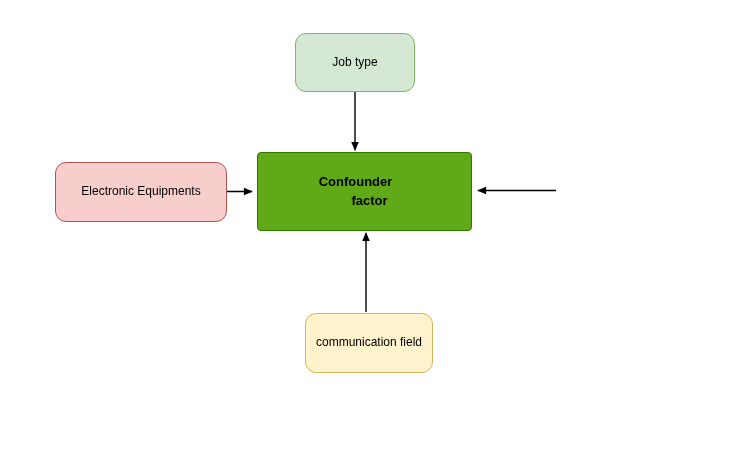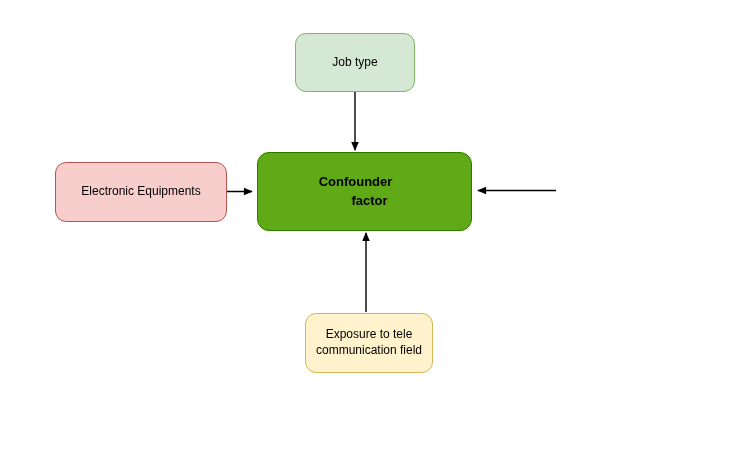--- a/index.html
+++ b/index.html
@@ -33,21 +33,21 @@
     justify-content: center;
     text-align: center;
     font-size: 12px;
     line-height: 1.3;
     color: #000000;
     padding: 2px 4px;
   }
   .node span { display: block; }
   #node-job-type        { left: 295px; top: 33px;  width: 120px; height: 59px; }
   #node-confounder      { left: 257px; top: 152px; width: 215px; height: 79px;
-                          border-radius: 12px; font-weight: bold; font-size: 13px; line-height: 1.45; }
+                          border-radius: 4px; font-weight: bold; font-size: 13px; line-height: 1.45; }
   #node-confounder .line1 { position: relative; left: -9px; }
   #node-confounder .line2 { position: relative; left: 5px; }
   #node-electronic      { left: 55px;  top: 162px; width: 172px; height: 60px; }
   #node-socio           { left: 555px; top: 162px; width: 120px; height: 60px; }
   #node-exposure        { left: 305px; top: 313px; width: 128px; height: 60px; }
 </style>
 </head>
 <body>
 
 <div class="canvas" style="background: rgb(255, 255, 255);">
@@ -72,17 +72,16 @@
     <span class="line1">Confounder</span>
     <span class="line2">factor</span>
   </div>
 
   <div class="node" id="node-electronic" style="background: rgb(248, 206, 204); border-color: rgb(184, 84, 80);">
     <span>Electronic Equipments</span>
   </div>
 
 
   <div class="node" id="node-exposure" style="background: rgb(255, 242, 204); border-color: rgb(214, 182, 86);">
-    <span>Exposure to tele</span>
     <span>communication field</span>
   </div>
 
 </div>
 
 </body></html>

